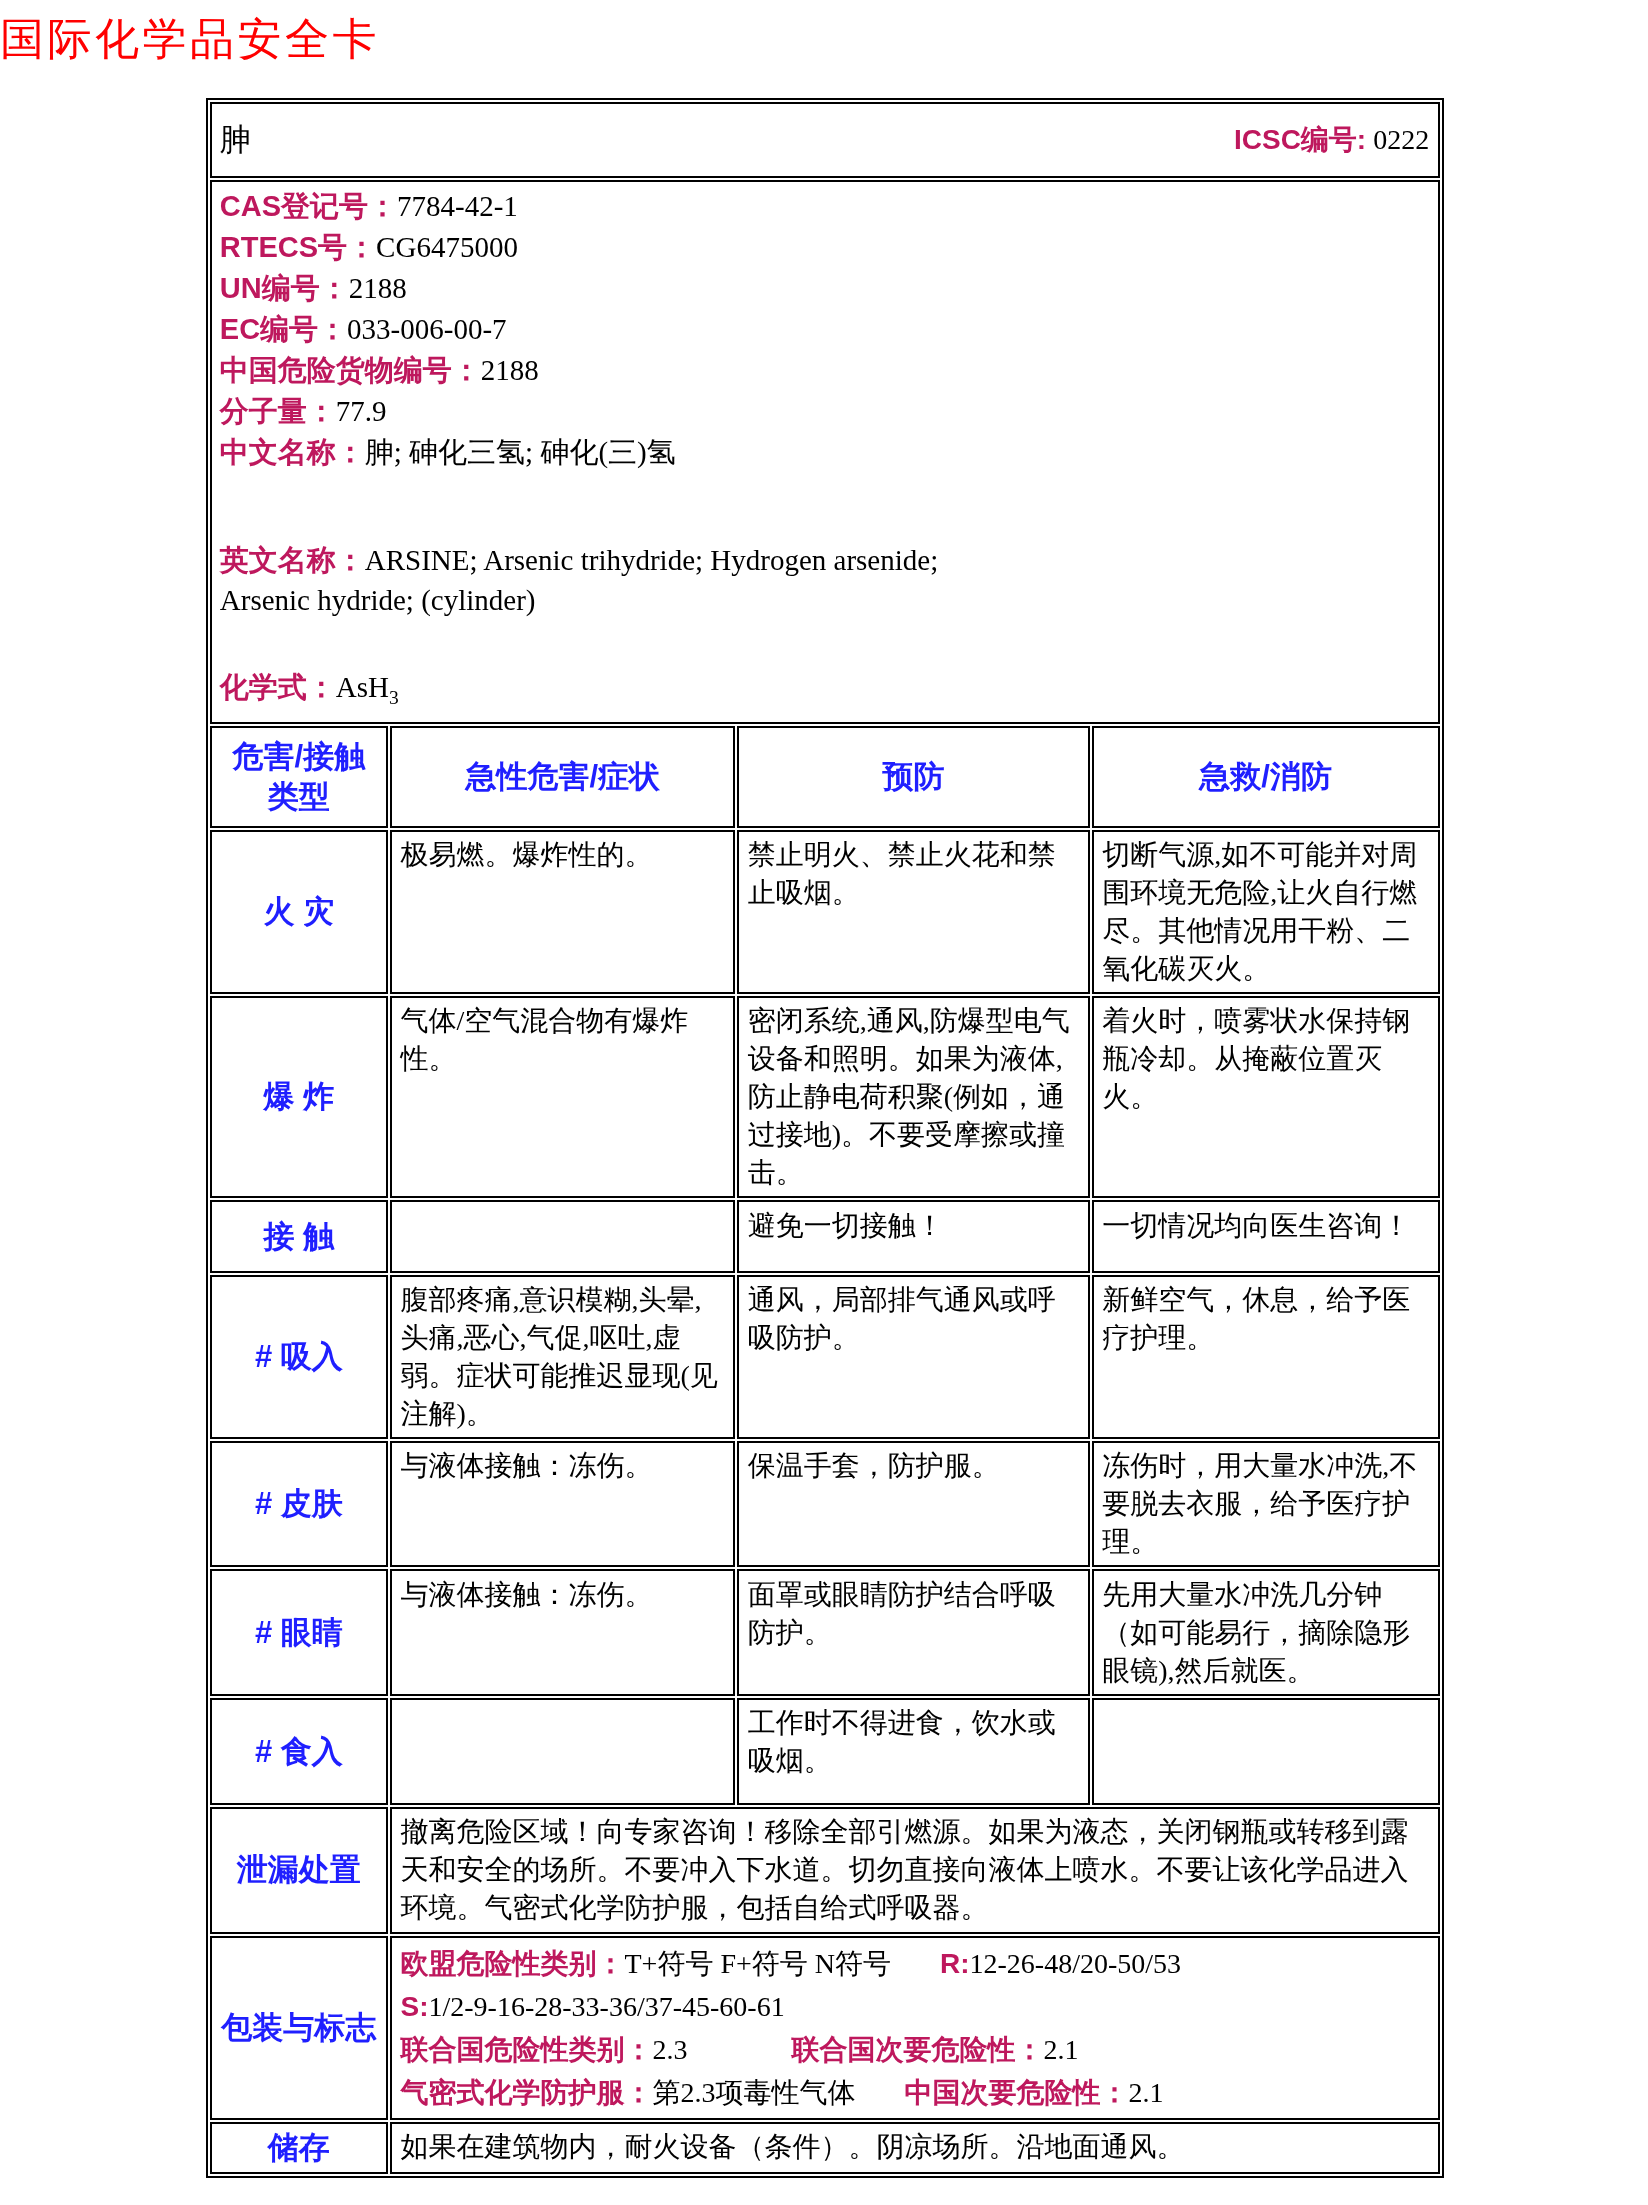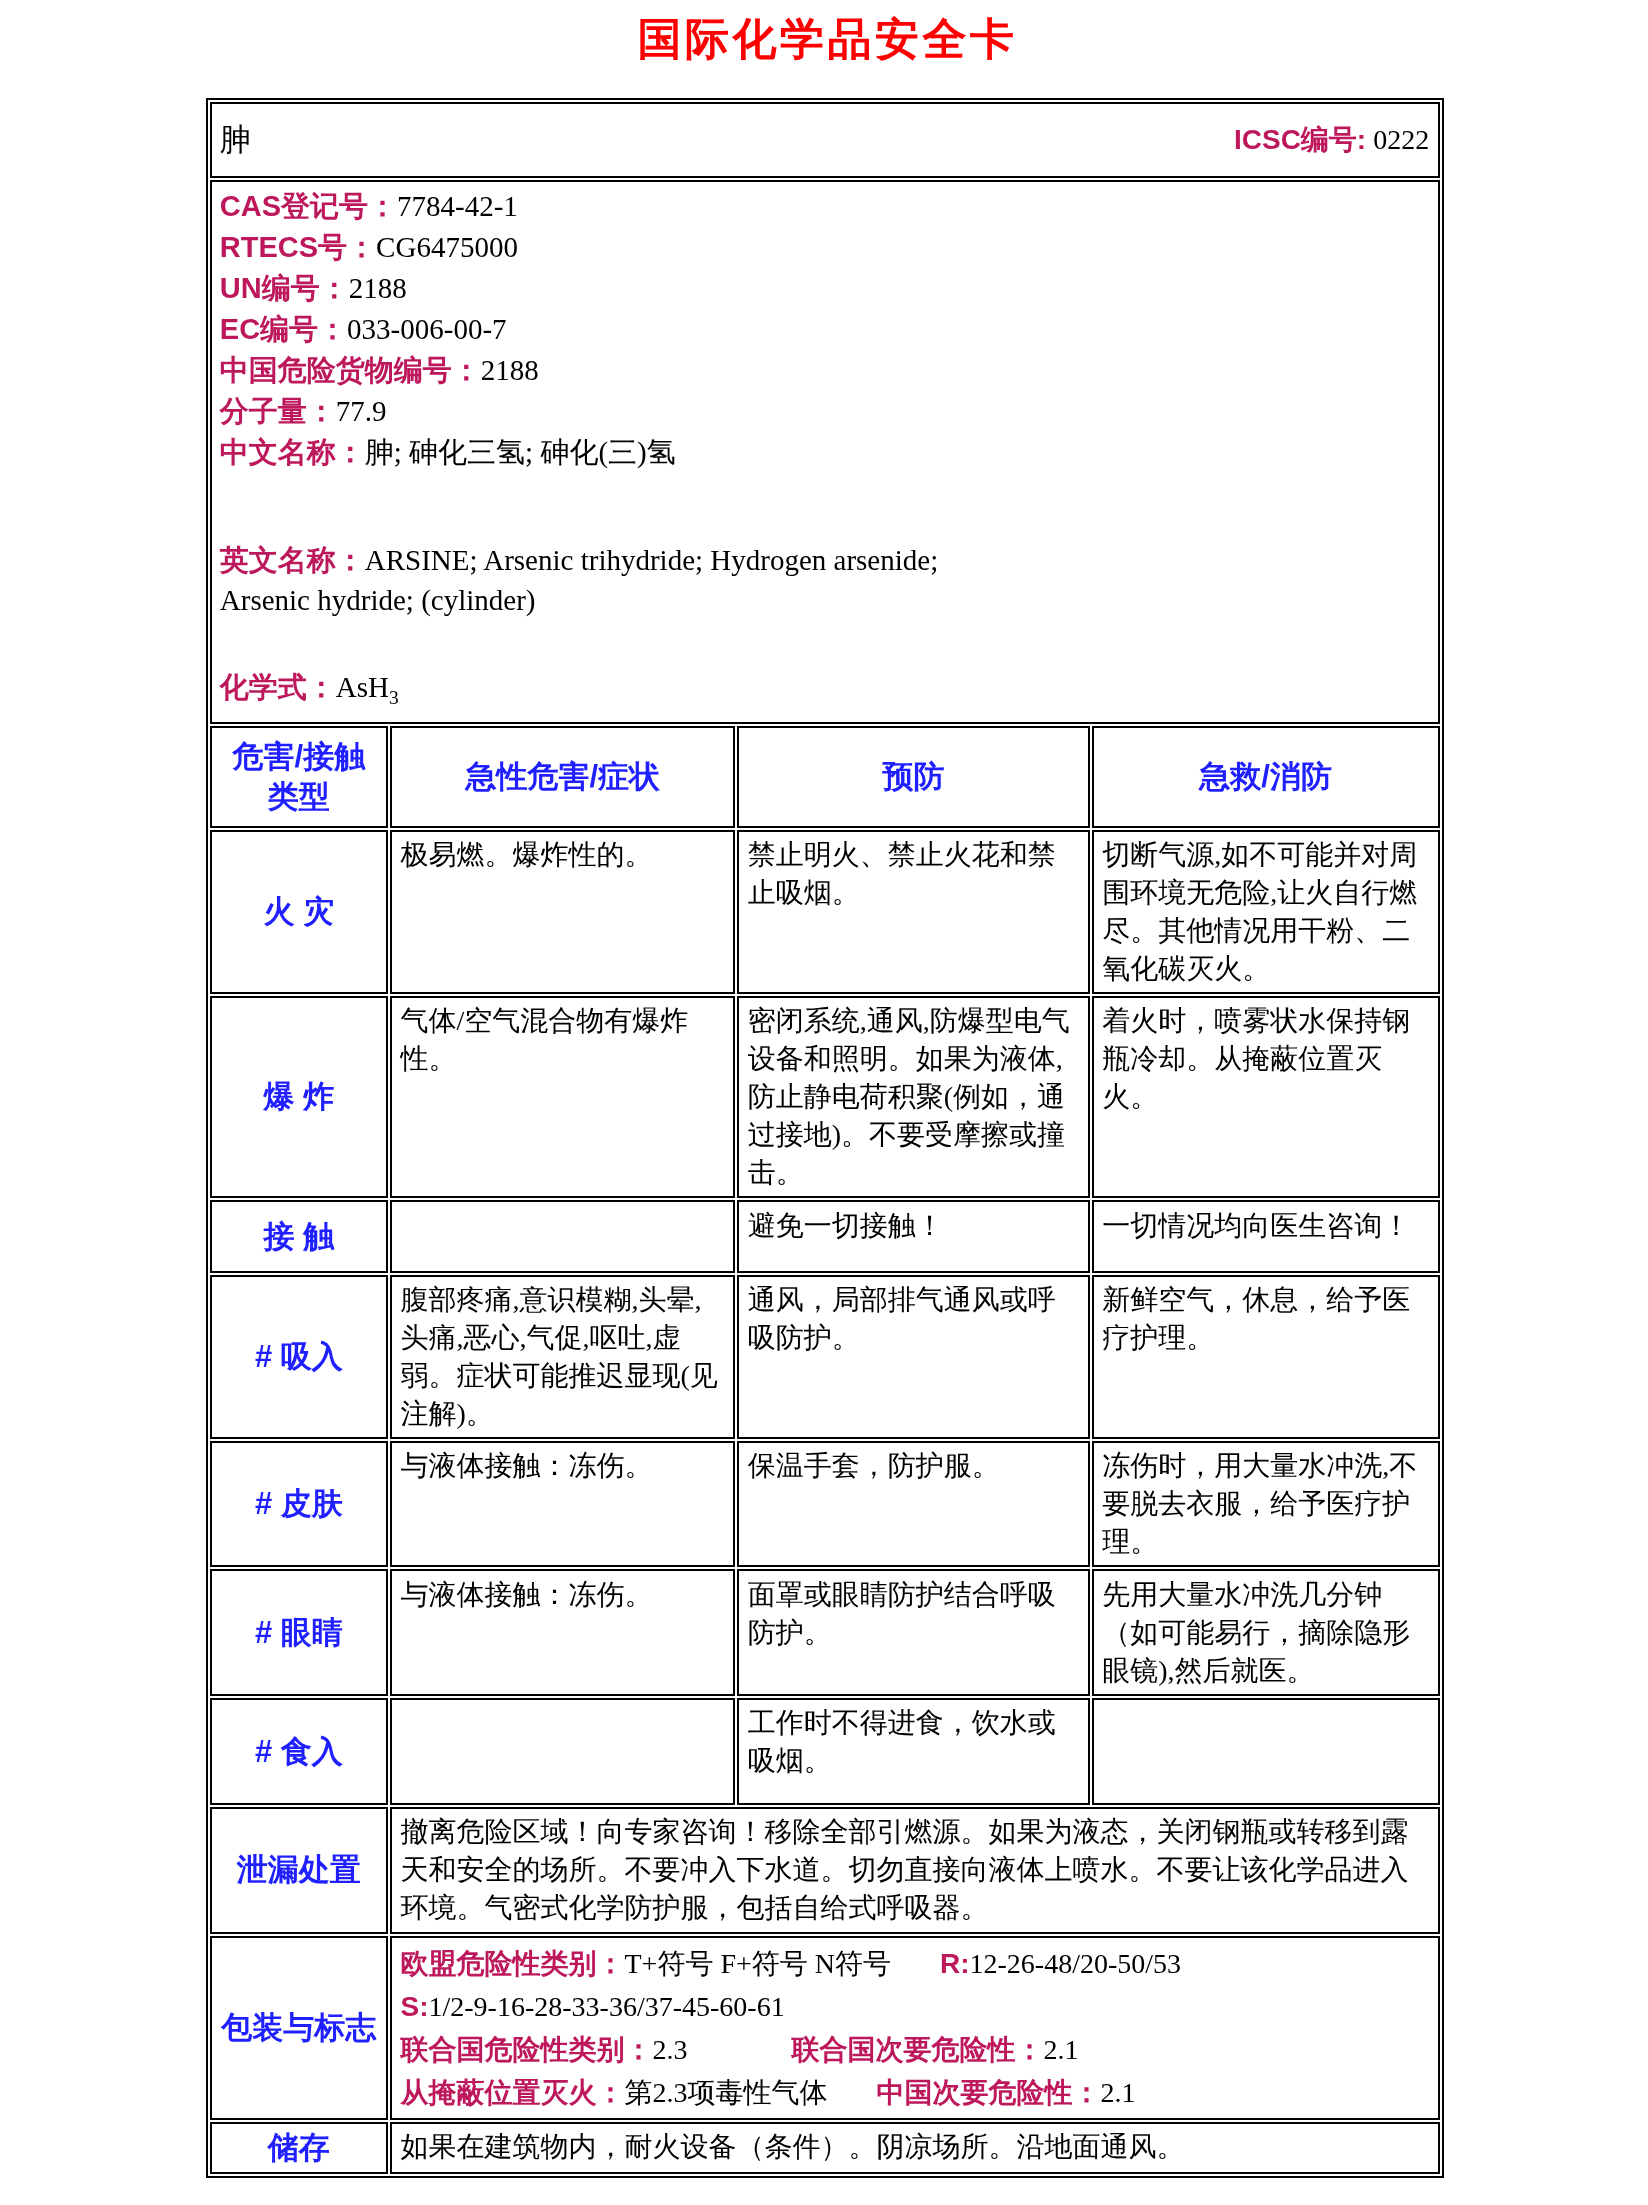--- a/index.html
+++ b/index.html
@@ -2,23 +2,23 @@
 <html style="font-size:11px"><head>
 <meta charset="utf-8">
 <style>
   html,body{margin:0;padding:0;}
   body{
     width:1649px;height:2205px;background:#ffffff;
     font-family:"Liberation Serif","DejaVu Serif",serif;
     color:#000;
   }
   h1.page-title{
-    margin:9.7px 0 29px 0;text-align:center;
+    margin:9.7px 0 29px 0;text-align:left;
     font-family:"Liberation Sans","DejaVu Sans",sans-serif;
-    font-size:44px;font-weight:700;letter-spacing:3.5px;color:#ff0000;padding-left:6px;
+    font-size:44px;font-weight:400;letter-spacing:3.5px;color:#ff0000;
   }
   table.card{
     width:1238px;margin:0 auto;
     border:2.8px solid #000;border-collapse:separate;border-spacing:2.8px;
     table-layout:fixed;background:#fff;
   }
   td,th{
     border:2.1px solid #000;vertical-align:top;text-align:left;
     padding:4.2px 8.3px;font-size:28px;line-height:38px;font-weight:normal;
     word-break:break-word;overflow:hidden;
@@ -182,21 +182,21 @@
       <div class="pline">
         <span class="blabel">欧盟危险性类别：</span><span>T+符号 F+符号 N符号</span><span class="gap-md"></span><span class="blabel">R:</span><span>12-26-48/20-50/53</span>
       </div>
       <div class="pline">
         <span class="blabel">S:</span><span>1/2-9-16-28-33-36/37-45-60-61</span>
       </div>
       <div class="pline">
         <span class="blabel">联合国危险性类别：</span><span>2.3</span><span class="gap-lg"></span><span class="blabel">联合国次要危险性：</span><span>2.1</span>
       </div>
       <div class="pline">
-        <span class="blabel">从掩蔽位置灭火：</span><span>第2.3项毒性气体</span><span class="gap-md"></span><span class="blabel">中国次要危险性：</span><span>2.1</span>
+        <span class="blabel">气密式化学防护服：</span><span>第2.3项毒性气体</span><span class="gap-md"></span><span class="blabel">中国次要危险性：</span><span>2.1</span>
       </div>
     </td>
   </tr>
 
 
   <tr>
     <td class="lbl">储存</td>
     <td colspan="3">如果在建筑物内，耐火设备（条件）。阴凉场所。沿地面通风。</td>
   </tr>
 </tbody>

